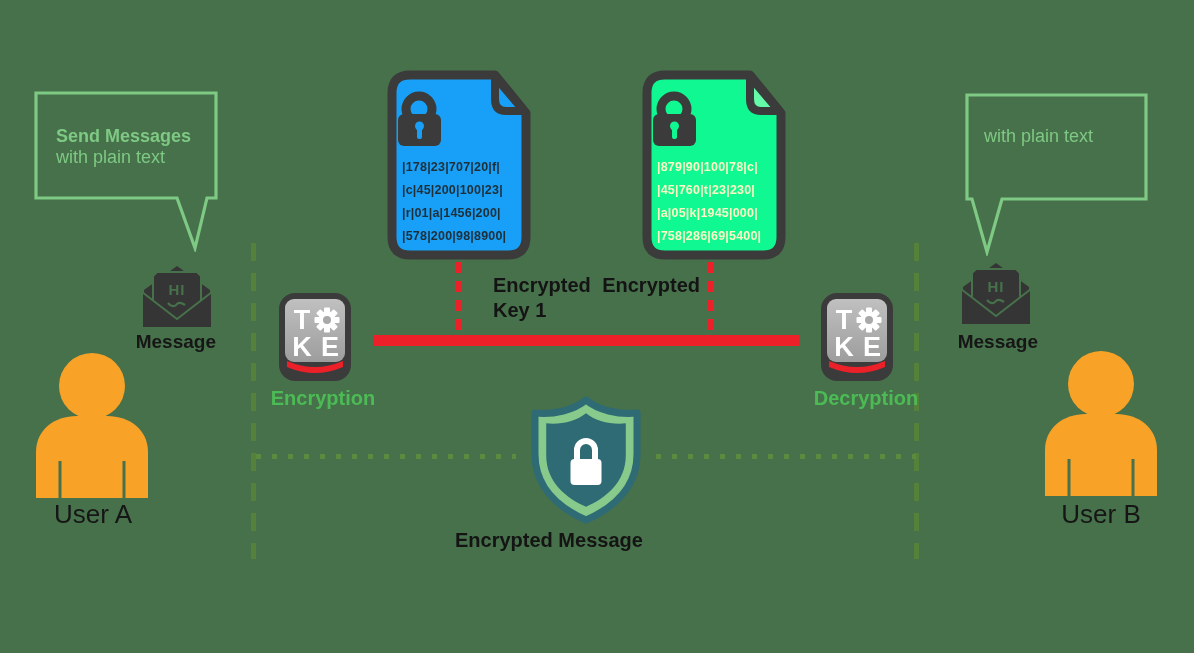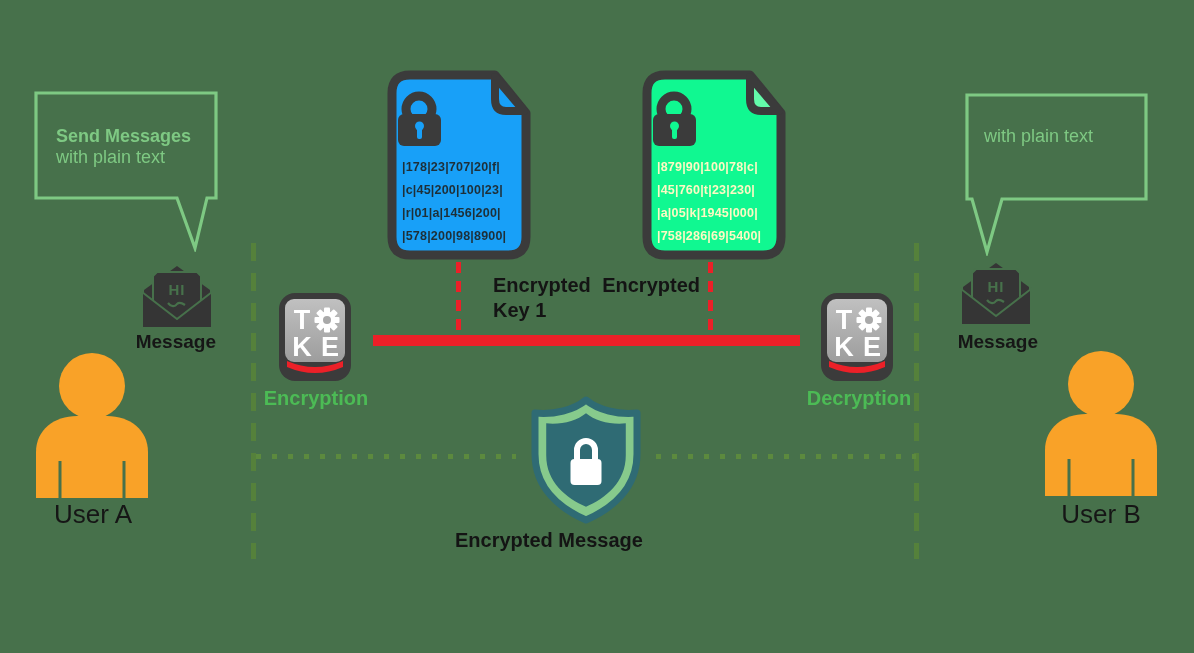--- a/index.html
+++ b/index.html
@@ -12,21 +12,21 @@
   
   .bubble-text{color:#7EC983;font-size:18px;line-height:21px;}
   .bubble-text .b1{font-weight:bold;display:block;}
   .bubble-text .b2{font-weight:normal;display:block;}
   
   .msg-label{width:84px;text-align:right;font-size:19px;font-weight:bold;color:#161616;}
   .user-label{width:100px;text-align:center;font-size:26px;font-weight:normal;color:#161616;}
   .key-label{font-size:20px;font-weight:bold;line-height:25px;color:#141414;}
   .key-label span{display:block;margin-left:18px;}
   .key-label.right{width:200px;text-align:right;}
-  .proc-label{width:110px;text-align:center;font-size:20px;font-weight:bold;color:#4CBB55;}
+  .proc-label{width:110px;text-align:center;font-size:20px;font-weight:bold;color:#4CBB55;margin-left:7px;}
   .shield-label{width:262px;text-align:left;font-size:20px;font-weight:bold;color:#141414;}
   
   .v-dash{width:5px;height:316px;background:repeating-linear-gradient(180deg,#55813B 0 18px,transparent 18px 30px);}
   .h-dots{width:260px;height:5px;background:repeating-linear-gradient(90deg,#5C8A3E 0 5px,transparent 5px 16px);}
   .red-dash{width:5px;height:69px;background:repeating-linear-gradient(180deg,#EC2028 0 11px,transparent 11px 19px);}
   .red-line{width:427px;height:11px;background:#EC2028;}
   
   .doc-text{width:124px;font-size:12.5px;font-weight:bold;line-height:15px;letter-spacing:0.2px;white-space:nowrap;}
   .doc-text span{display:block;margin-top:8px;}
   .doc-text.blue{color:#1E2F38;}

